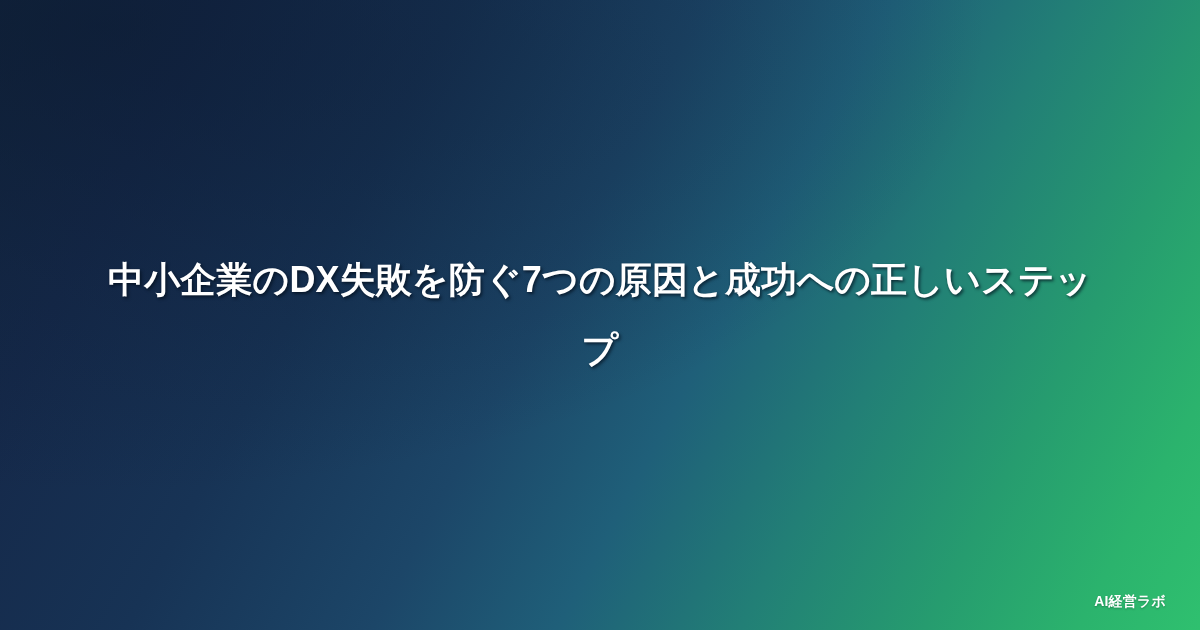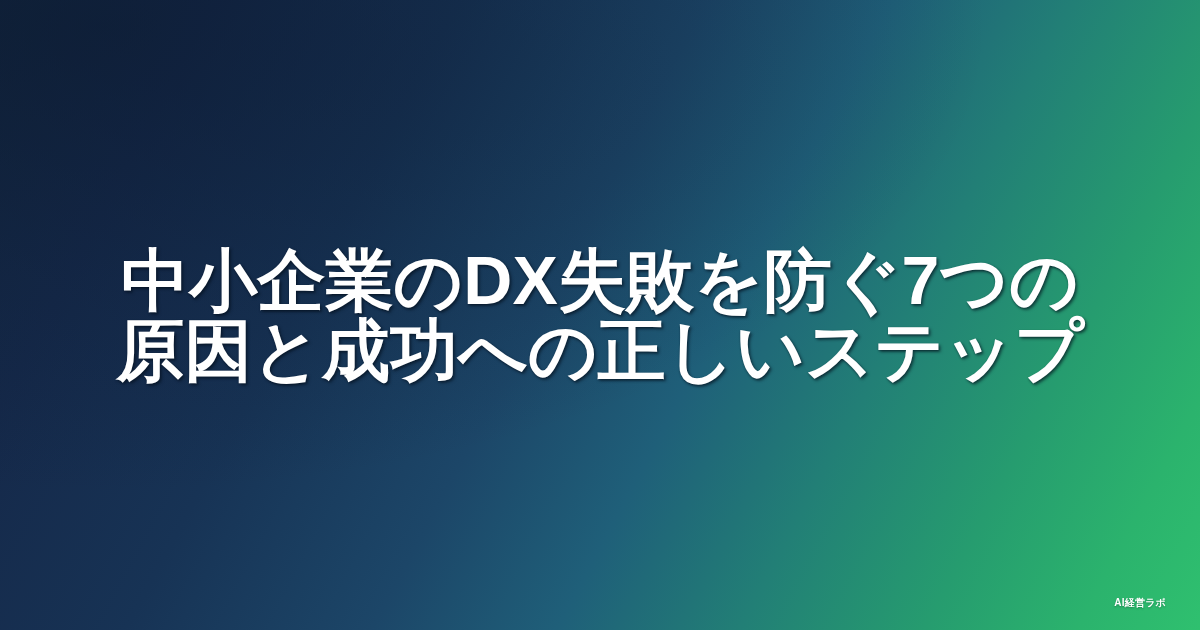--- a/index.html
+++ b/index.html
@@ -64,38 +64,38 @@
     z-index: 2;
   }
 
   .banner-title {
     margin: 0;
     width: 100%;
     max-width: 1010px;
     text-align: center;
     color: #ffffff;
     font-family: "Liberation Sans", "DejaVu Sans", sans-serif;
-    font-size: 68px;
+    font-size: 36px;
     font-weight: 700;
     line-height: 70px;
     letter-spacing: 0.1px;
     text-shadow:
       2px 2px 3px rgba(3, 14, 28, 0.55),
       0 1px 2px rgba(3, 14, 28, 0.35);
     word-break: break-word;
   }
 
   .watermark {
     position: absolute;
     right: 34px;
     bottom: 22px;
     z-index: 3;
     color: #ffffff;
     font-family: "Liberation Sans", "DejaVu Sans", sans-serif;
-    font-size: 10px;
+    font-size: 14px;
     font-weight: 700;
     line-height: 1;
     letter-spacing: 0.2px;
     text-shadow: 0 1px 2px rgba(6, 42, 26, 0.35);
     white-space: nowrap;
     margin-left: 14px;
   }
 </style>
 </head>
 <body>

